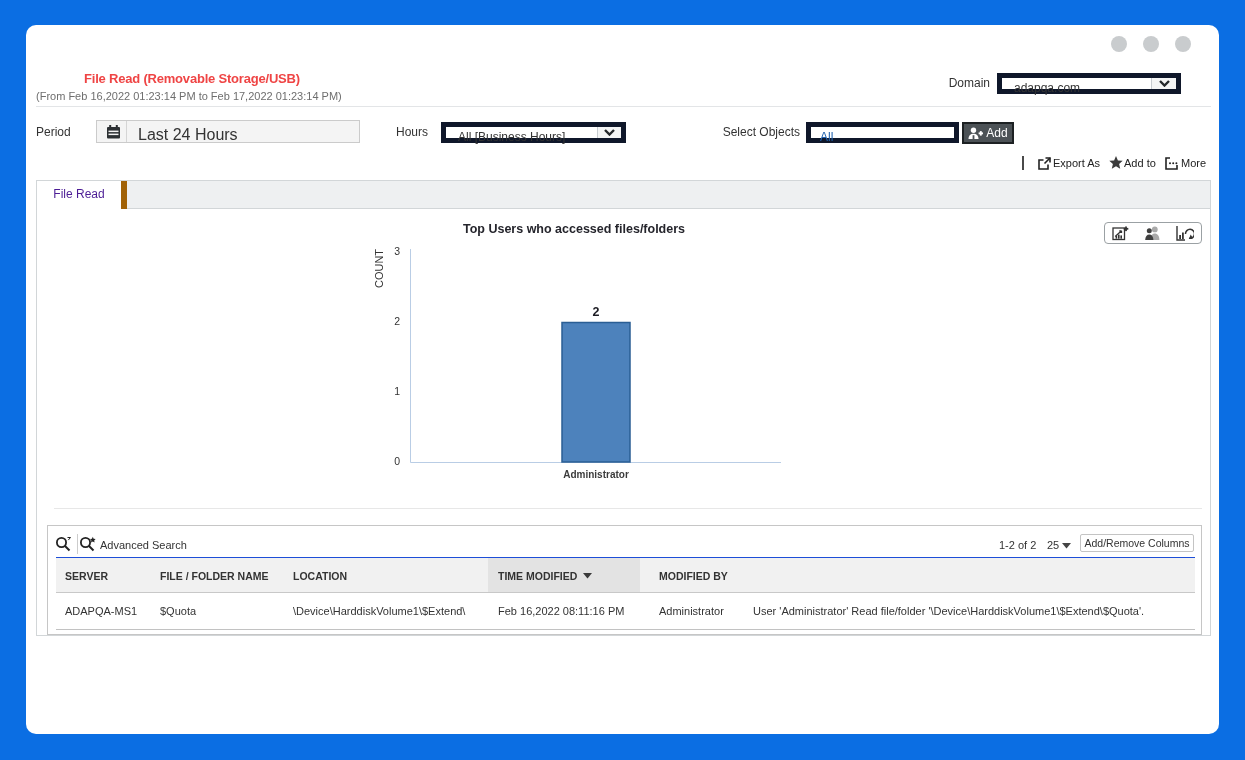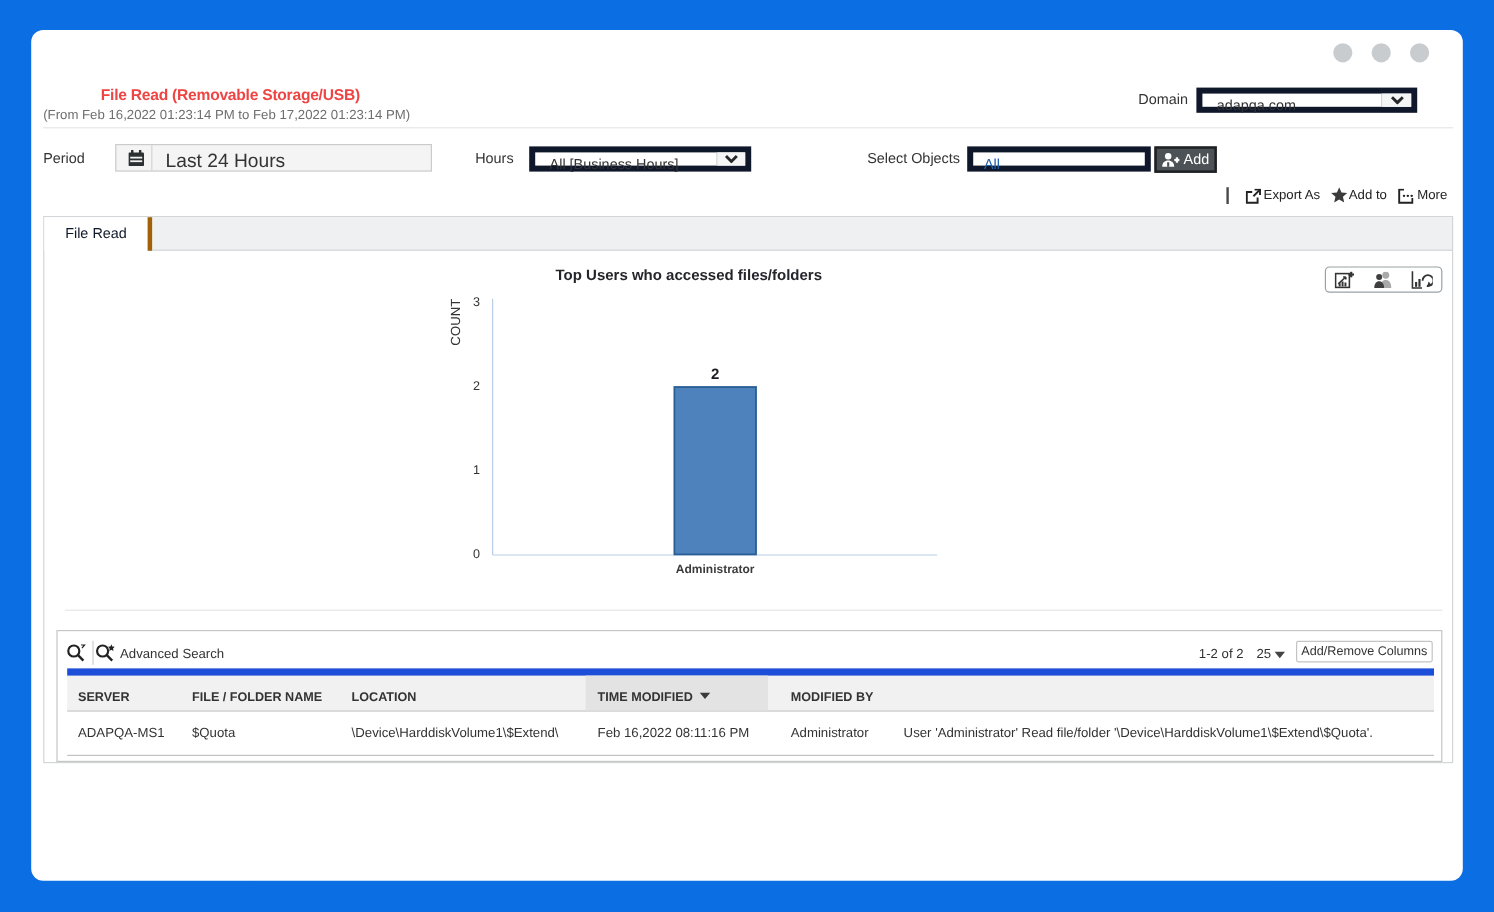--- a/index.html
+++ b/index.html
@@ -28,37 +28,37 @@
 
 
 .addbtn { position:absolute; left:936px; top:97px; width:52px; height:22px; background:#4c5256; border:2px solid #1d2123; display:flex; align-items:center; justify-content:center; gap:3px; color:#fff; font-size:12px; }
 
 
 .icotxt { position:absolute; font-size:11px; color:#222; }
 
 
 .section { position:absolute; left:10px; top:155px; width:1175px; height:456px; border:1px solid #d2d6d8; }
 .tabstrip { position:absolute; left:0; top:0; right:0; height:28px; display:flex; }
-.tab { width:90px; background:#fff; border-right:4px solid #a16207; font-size:12px; color:#0f172a; text-align:center; line-height:27px; }
+.tab { width:90px; background:#fff; border-right:6px solid #a16207; font-size:12px; color:#4c1d95; text-align:center; line-height:27px; }
 .striprest { flex:1; background:#eef0f1; border-bottom:1px solid #d2d6d8; }
 
 .charttitle { position:absolute; left:348px; top:197px; width:400px; text-align:center; font-size:12.5px; font-weight:bold; color:#25252c; }
 .iconbox { position:absolute; left:1078px; top:197px; width:98px; height:22px; border:1px solid #9ba1a4; border-radius:4px; display:flex; align-items:center; justify-content:space-around; }
 
 .chartline { position:absolute; left:28px; top:483px; width:1148px; height:1px; background:#e7e7e7; }
 
 
 .tablebox { position:absolute; left:21px; top:500px; width:1155px; height:110px; border:1px solid #c6c6c6; background:#fff; }
 .toolbar { position:absolute; left:0; top:0; right:0; height:30px; }
 .tb-div { position:absolute; left:29px; top:8px; width:1px; height:20px; background:#ccc; }
 .advtxt { position:absolute; left:52px; top:13px; font-size:11px; color:#333; }
 .pagetxt { position:absolute; top:13px; font-size:11px; color:#333; }
 .colsbtn { position:absolute; left:1032px; top:8px; width:114px; height:18px; border:1px solid #c4c4c4; border-radius:2px; font-size:10.5px; color:#333; text-align:center; line-height:16px; background:#fff; }
 
-.thead { position:absolute; left:8px; top:31px; width:1139px; height:36px; background:#f1f1f1; border-top:6px solid #1d4ed8; border-bottom:1px solid #c8c8c8; display:flex; }
+.thead { position:absolute; left:8px; top:31px; width:1139px; height:36px; background:#f1f1f1; border-top:1px solid #1d4ed8; border-bottom:1px solid #c8c8c8; display:flex; }
 .th { font-size:10.5px; font-weight:bold; color:#333; line-height:36px; padding-left:9px; white-space:nowrap; }
 .trow { position:absolute; left:8px; top:67px; width:1139px; height:37px; border-bottom:1px solid #c2c2c2; display:flex; }
 .td { font-size:11px; color:#333; line-height:36px; padding-left:9px; white-space:nowrap; overflow:hidden; }
 .c1 { width:95px; } .c2 { width:133px; } .c3 { width:204px; }
 .c4 { width:152px; padding-left:10px; } .c5 { width:104px; padding-left:19px; } .c6 { width:451px; }
 .th.c4 { background:#e3e3e3; }
 </style>
 </head>
 <body>
 <div class="card">

